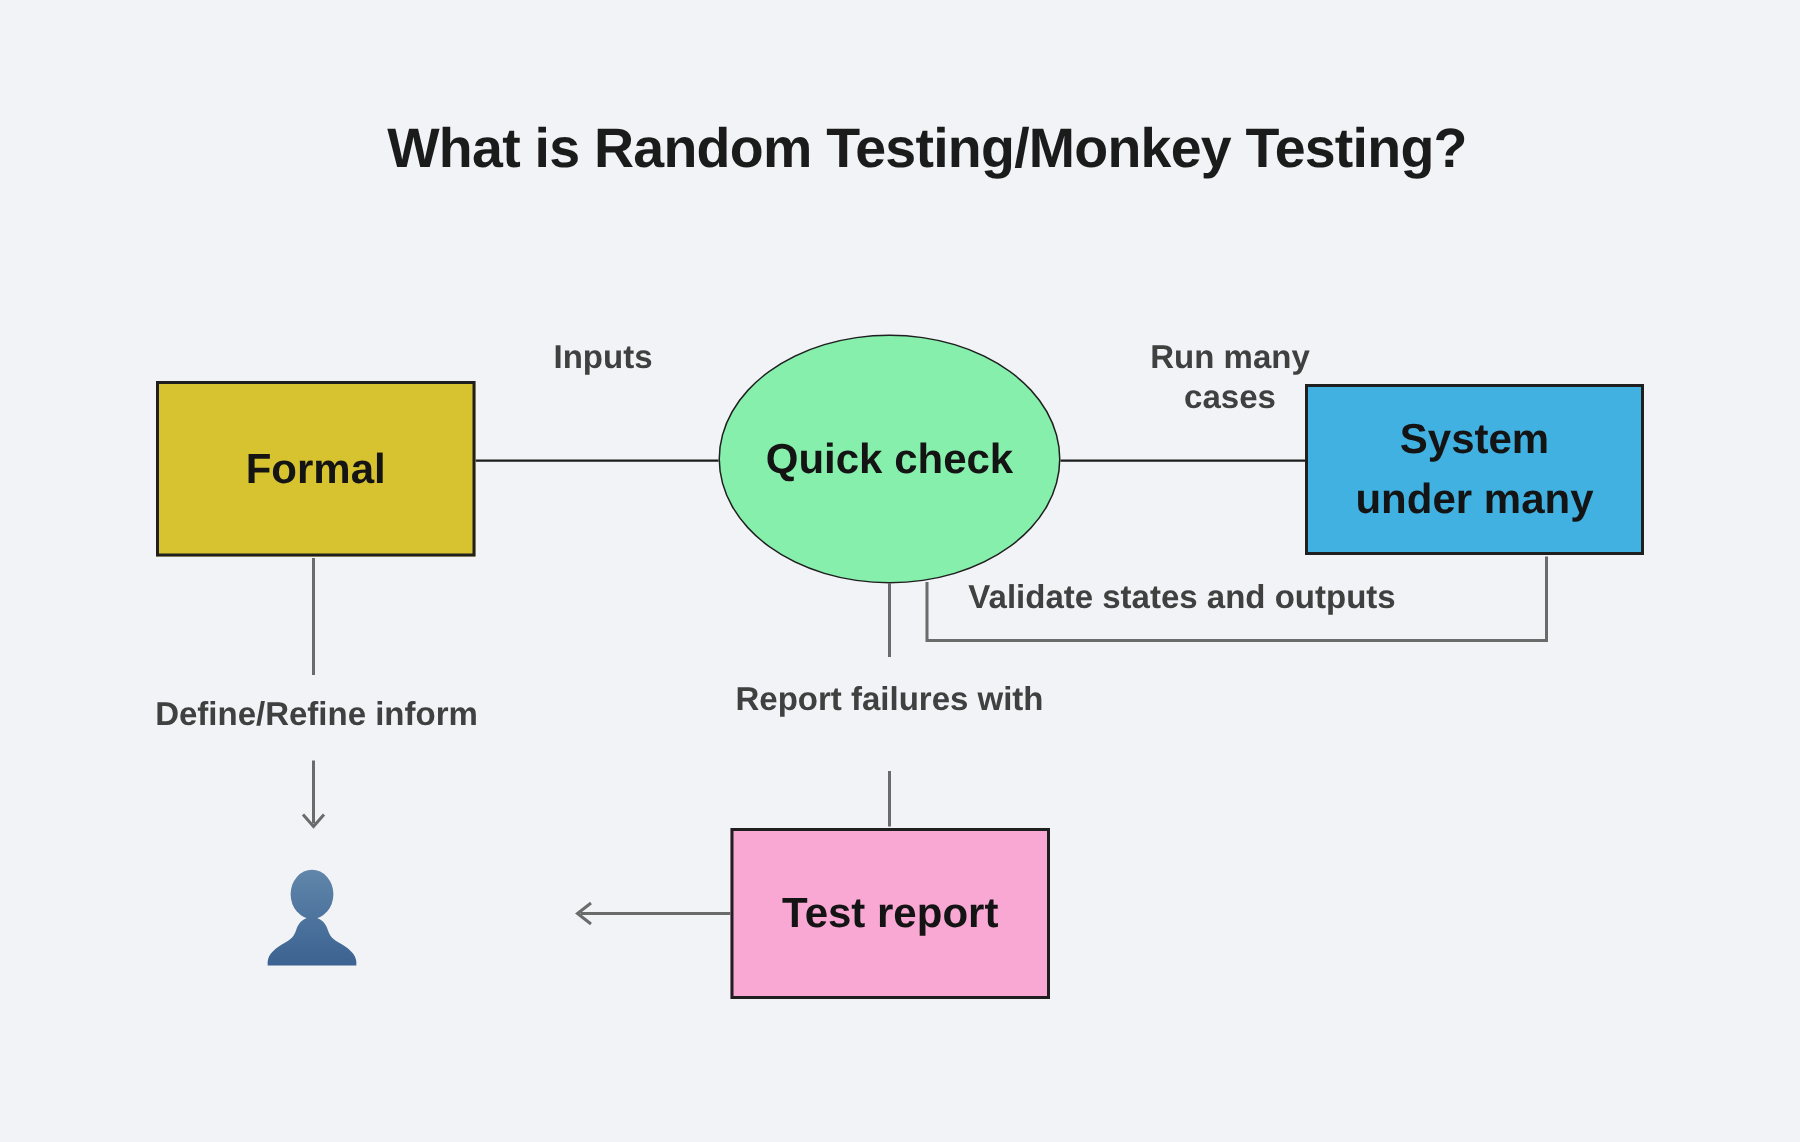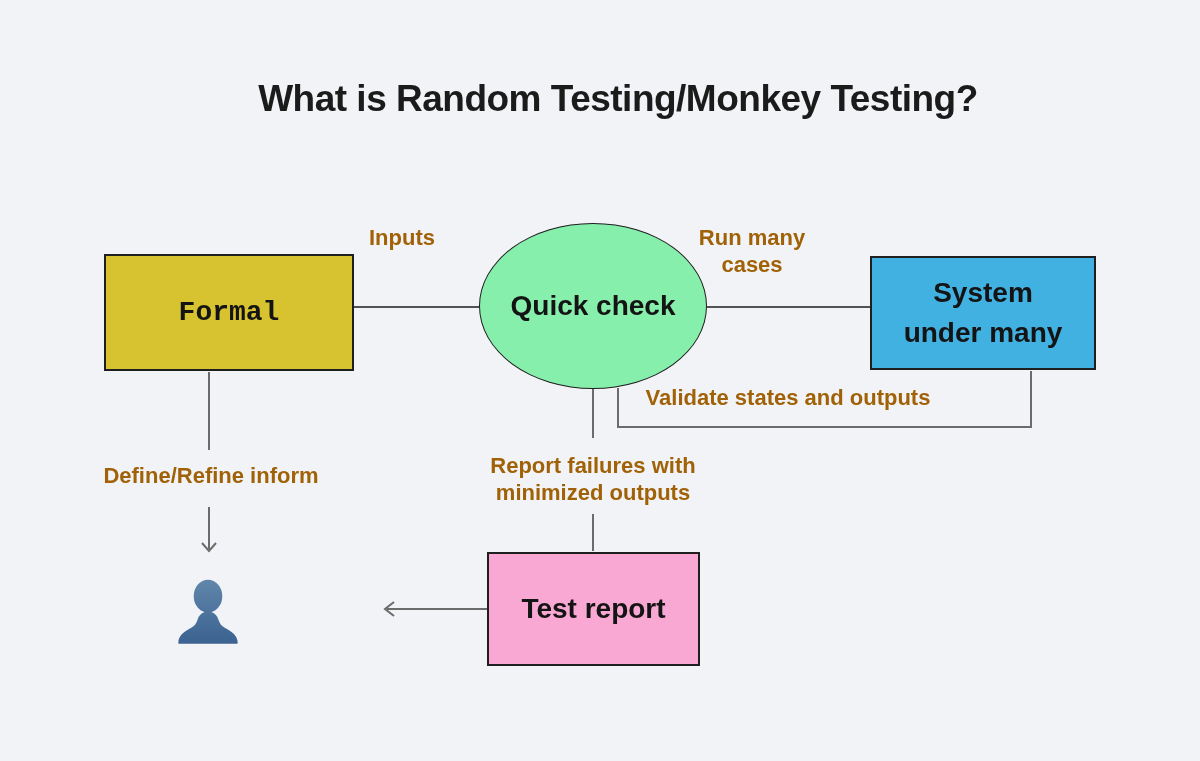--- a/index.html
+++ b/index.html
@@ -32,23 +32,22 @@
     align-items: center;
     justify-content: center;
     text-align: center;
     font-weight: 700;
     font-size: 28px;
     color: #141414;
     border: 2px solid #1f1f1f;
   }
   .node-formal {
     left: 104px; top: 254px;
-    width: 250px; height: 117px;
+    width: 213px; height: 117px;
     background: #d7c32f;
-    font-family: Liberation Mono, monospace;
   }
   .node-quick-check {
     left: 479px; top: 223px;
     width: 228px; height: 166px;
     background: #86efac;
     border-radius: 50%;
     border-width: 1.5px;
   }
   .node-sut {
     left: 870px; top: 256px;
@@ -59,26 +58,26 @@
   }
   .node-report {
     left: 487px; top: 552px;
     width: 213px; height: 114px;
     background: #f9a8d4;
   }
   .edge-label {
     position: absolute;
     font-weight: 700;
     font-size: 22px;
-    color: #a16207;
+    color: #404040;
     text-align: center;
     line-height: 27px;
   }
   .lbl-inputs   { left: 340px; top: 224px; width: 124px; }
-  .lbl-run-many { left: 676px; top: 224px; width: 152px; }
+  .lbl-run-many { left: 744px; top: 224px; width: 152px; }
   .lbl-validate { left: 620px; top: 384px; width: 336px; }
   .lbl-report-failures { left: 460px; top: 452px; width: 266px; }
   .lbl-define   { left: 90px;  top: 462px; width: 242px; }
   .connectors {
     position: absolute;
     left: 0; top: 0;
     width: 1200px; height: 761px;
     pointer-events: none;
   }
   .user-icon {
@@ -140,21 +139,20 @@
 
   <div class="edge-label lbl-run-many">
     <div>Run many</div>
     <div>cases</div>
   </div>
 
   <div class="edge-label lbl-validate">Validate states and outputs</div>
 
   <div class="edge-label lbl-report-failures">
     <div>Report failures with</div>
-    <div>minimized outputs</div>
   </div>
 
   <div class="edge-label lbl-define">Define/Refine inform</div>
 
   <div class="user-icon">
     <svg width="76" height="76" viewBox="0 0 72 72" xmlns="http://www.w3.org/2000/svg">
       <defs>
         <linearGradient id="userGrad" gradientUnits="userSpaceOnUse" x1="36" y1="4" x2="36" y2="68">
           <stop offset="0" stop-color="#6187ab"></stop>
           <stop offset="1" stop-color="#3a6190"></stop>

